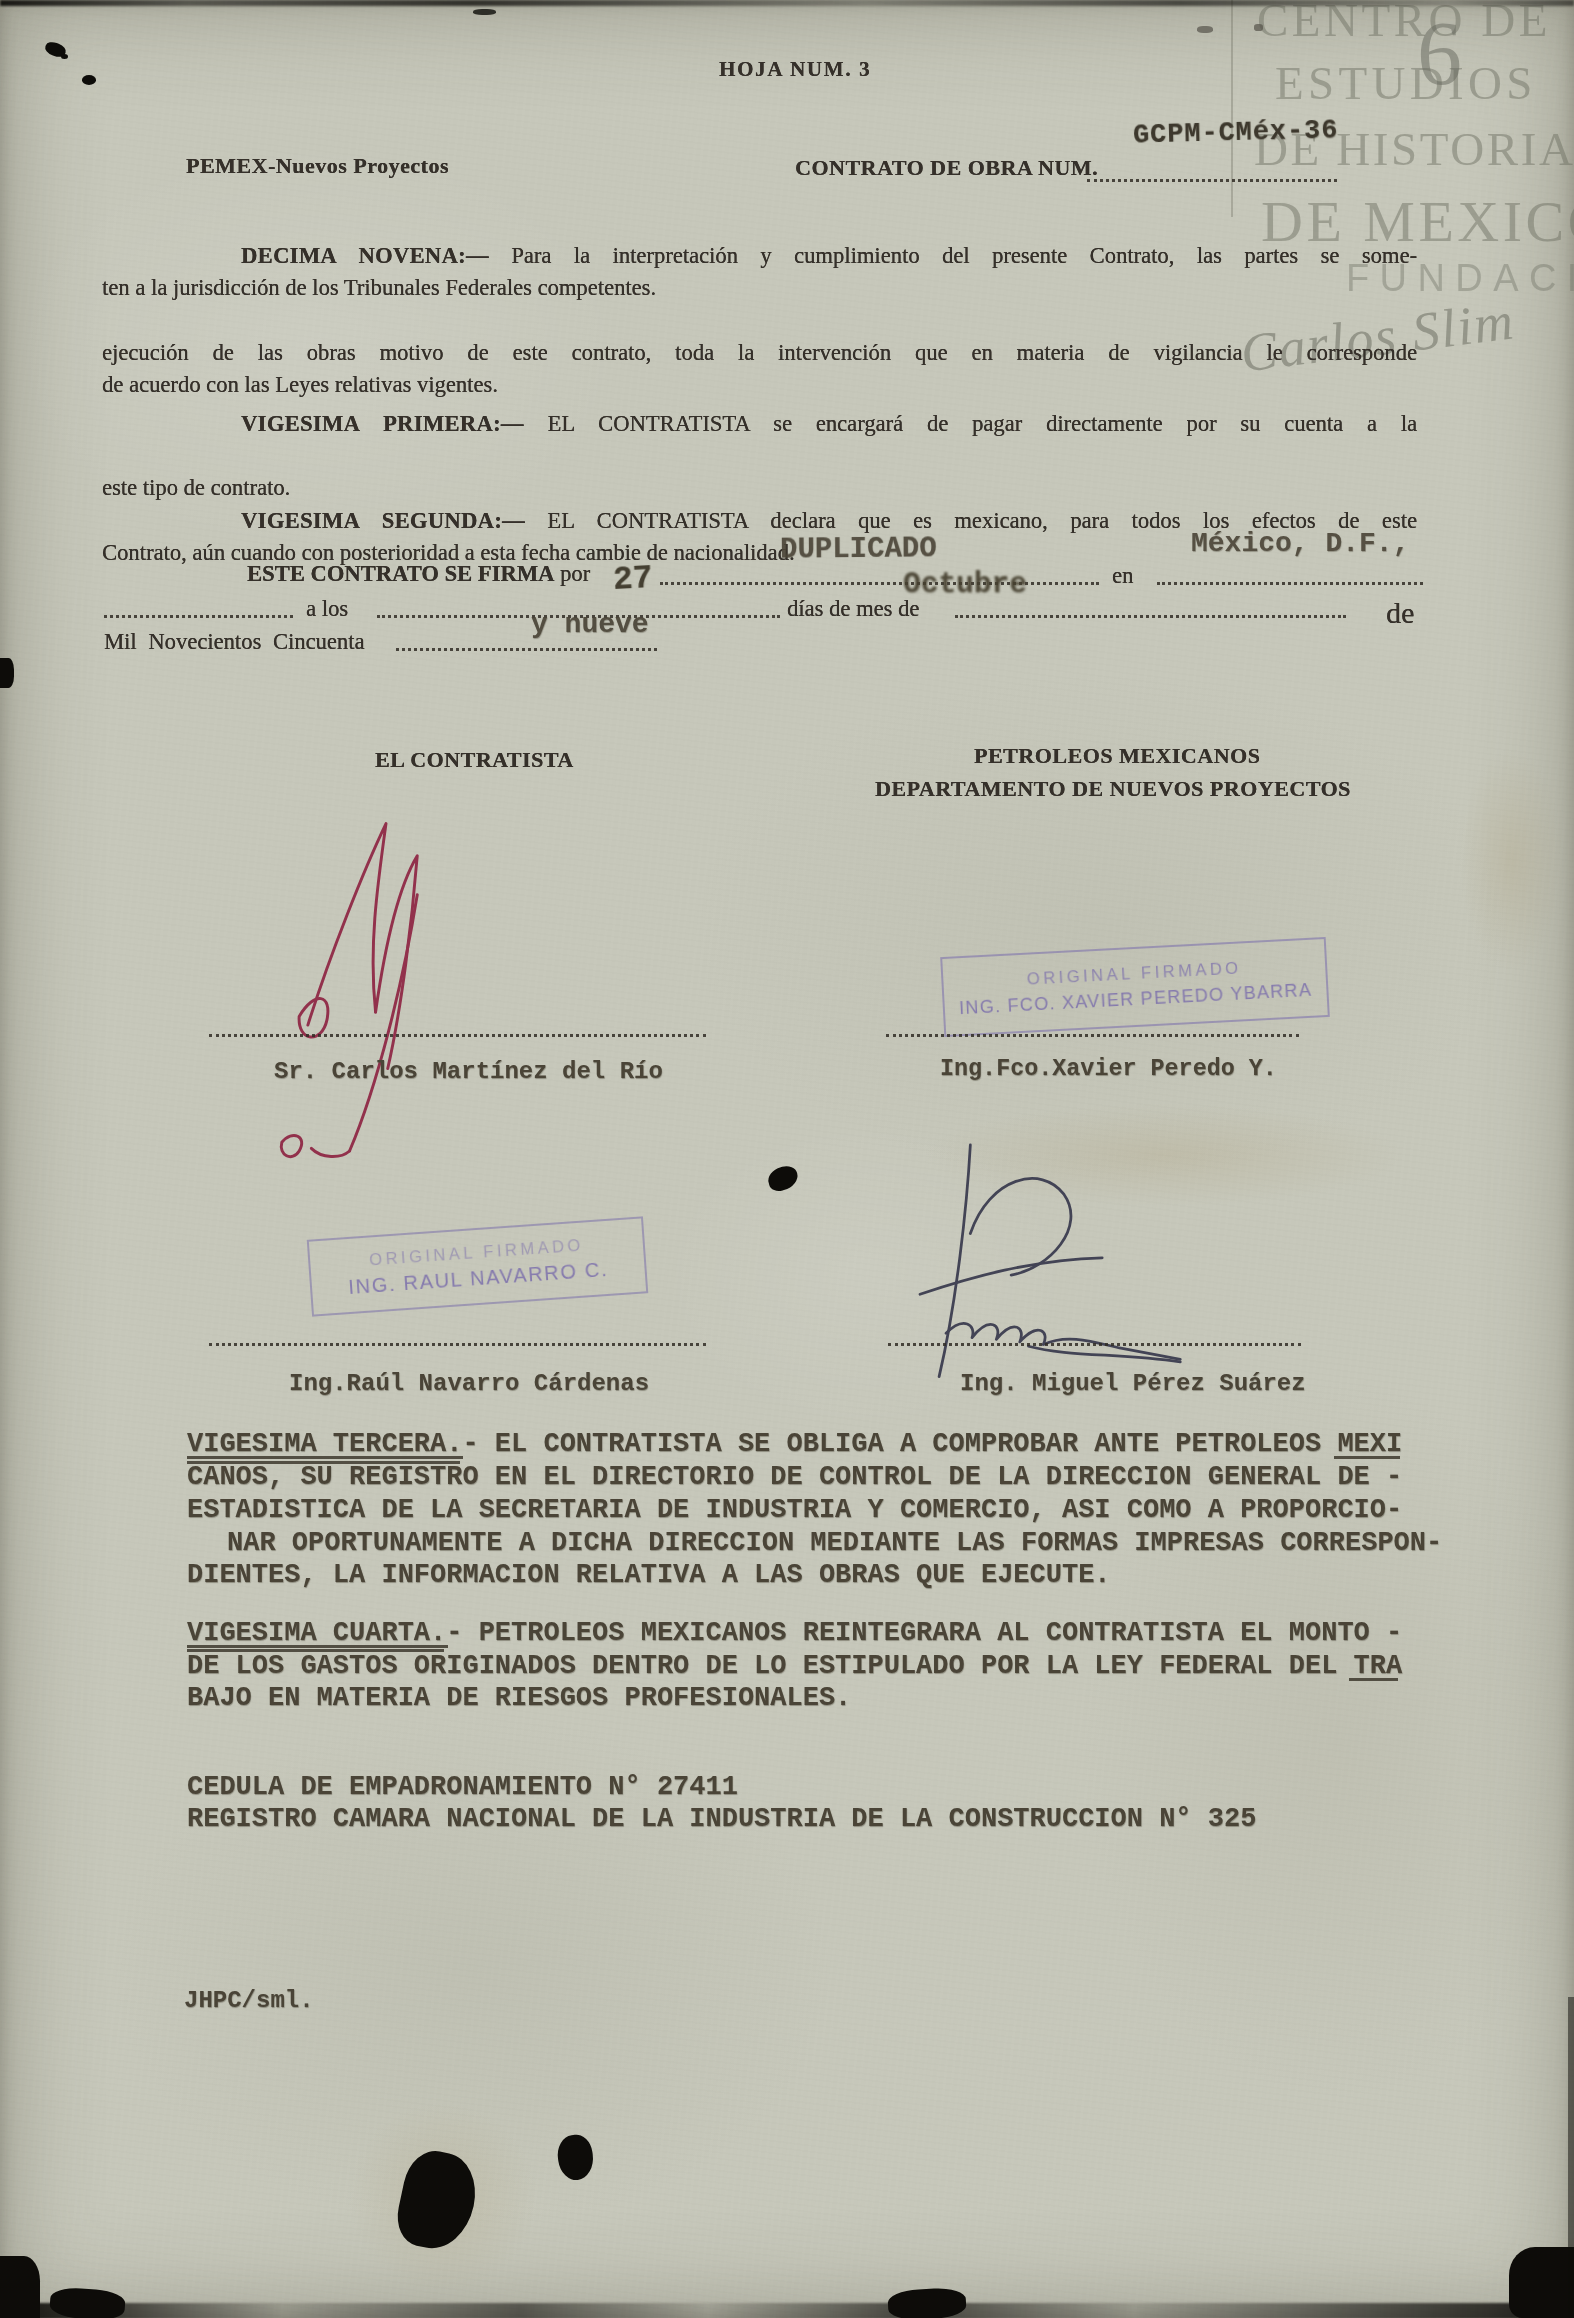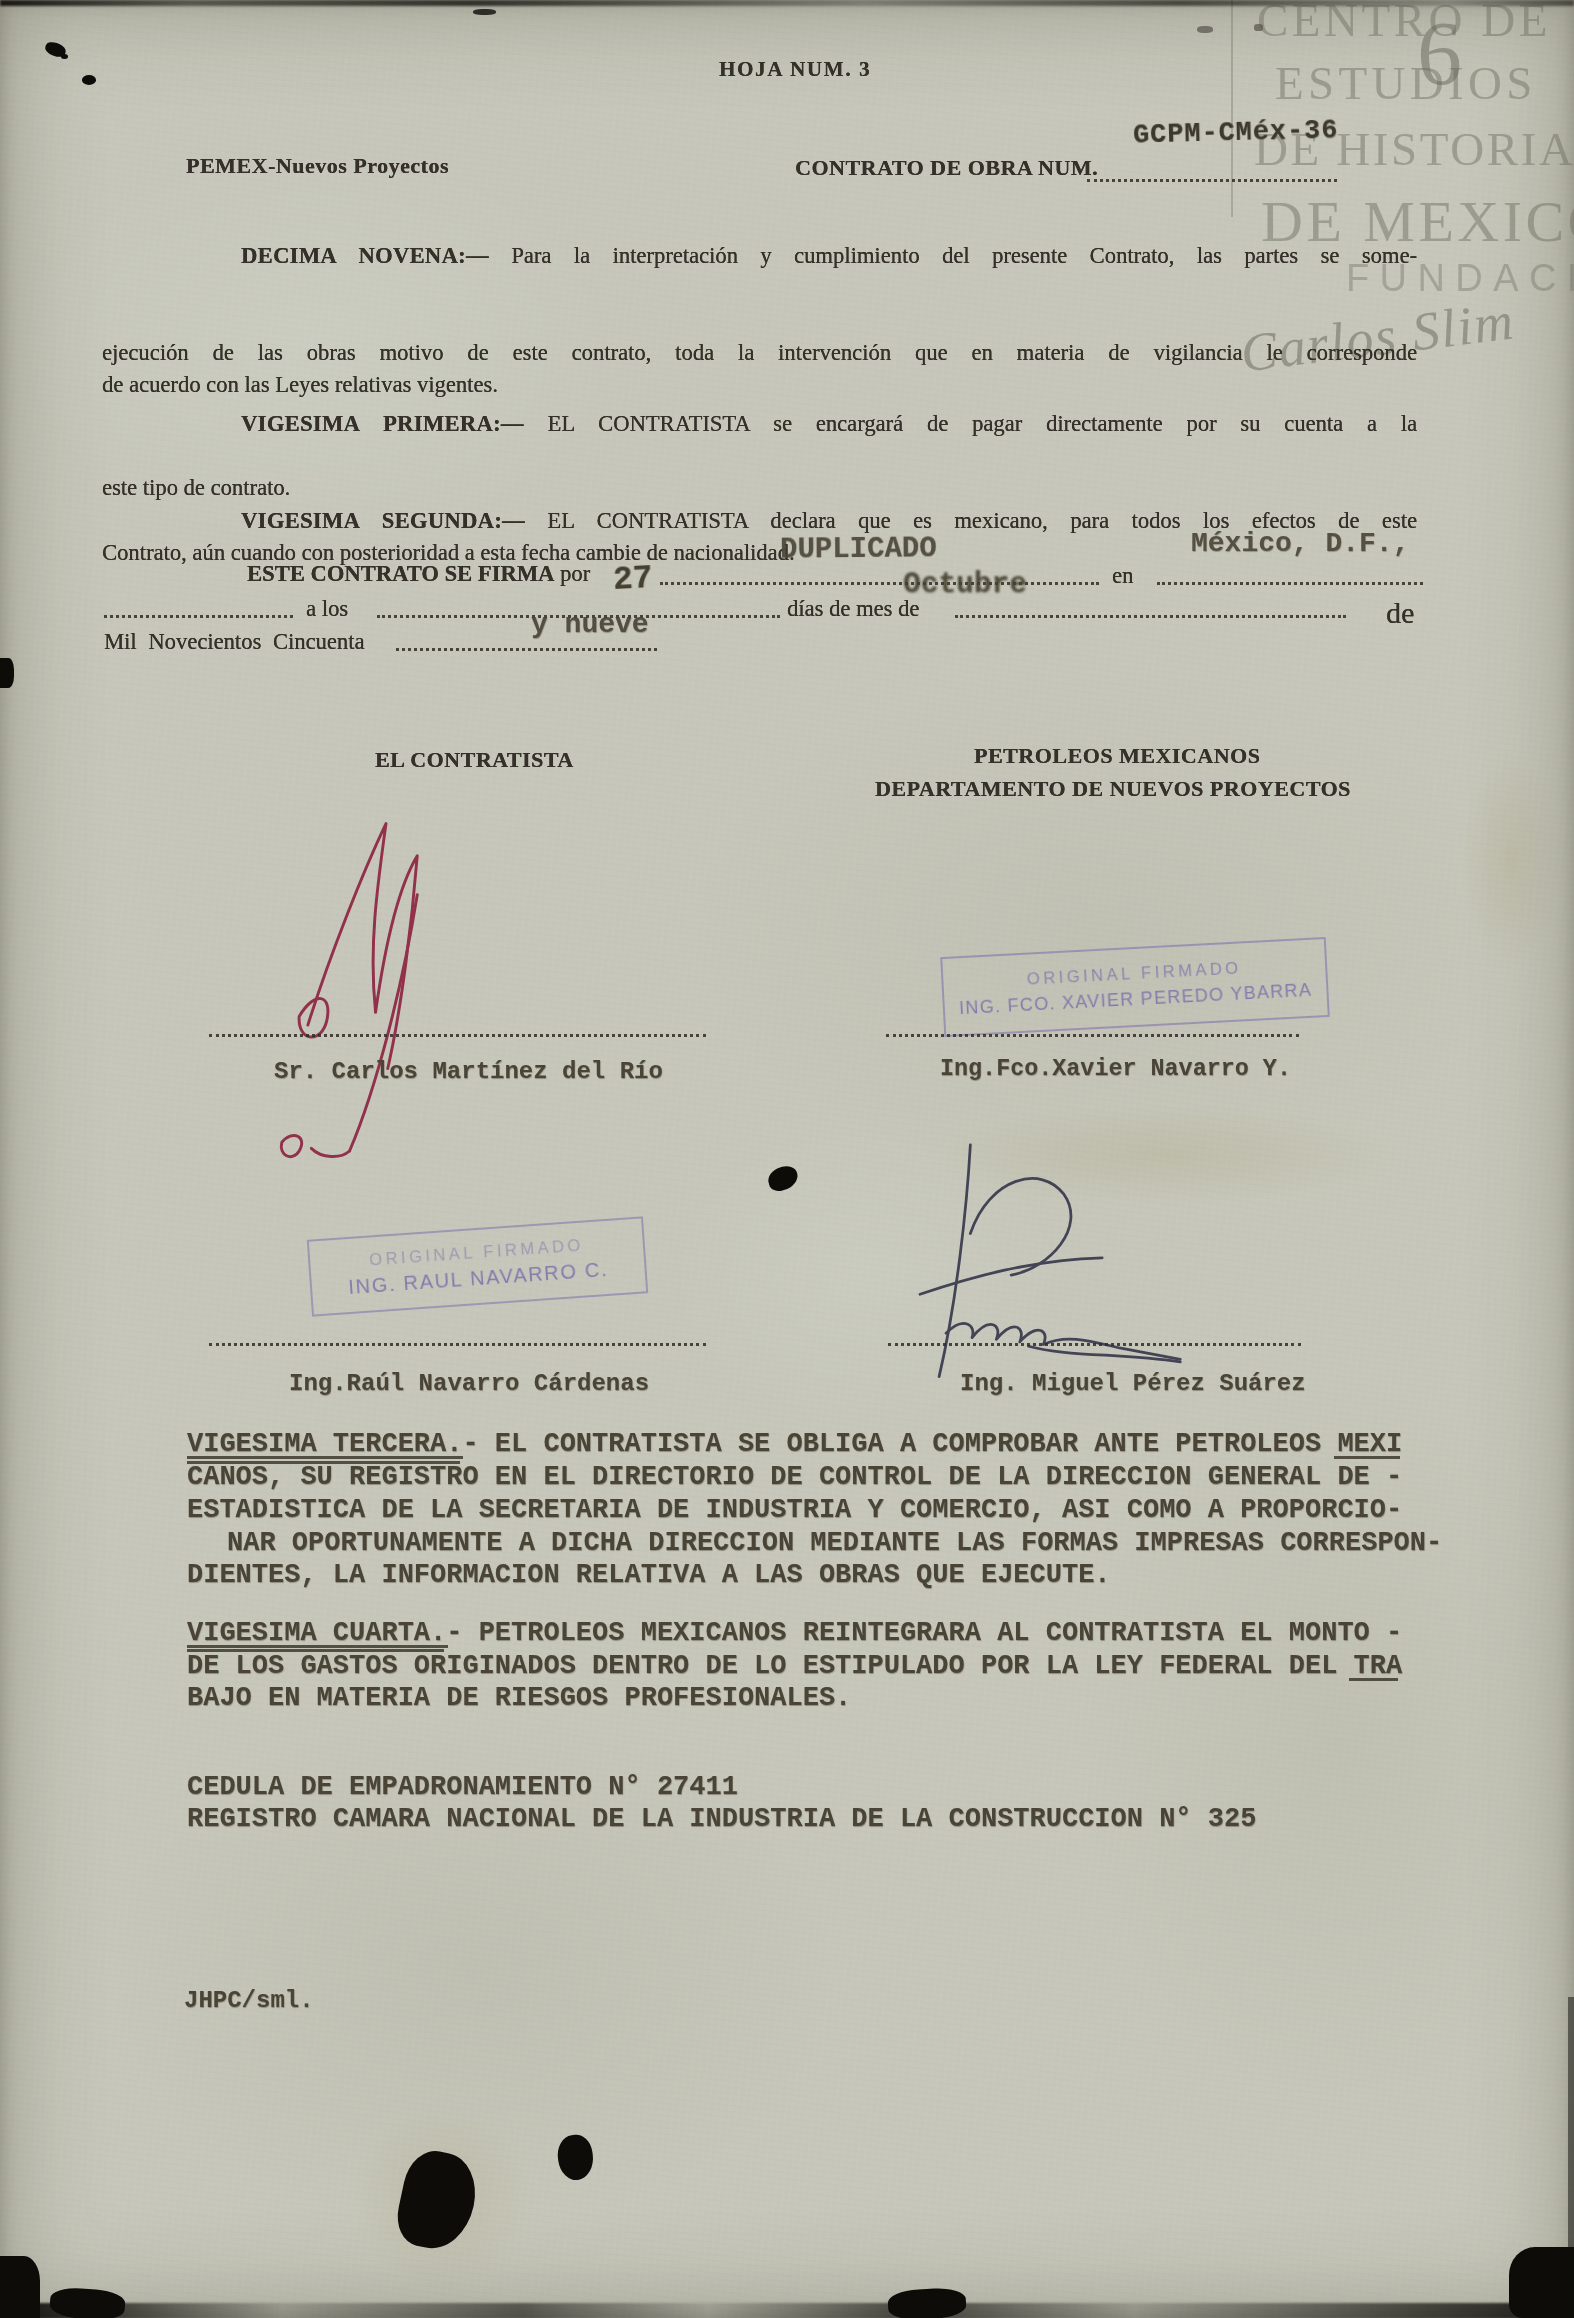--- a/index.html
+++ b/index.html
@@ -60,20 +60,21 @@
   <div class="abs stain" style="left:347px; top:2102px; width:191px; height:191px;"></div>
   <div class="abs" style="left:1231px; top:0; width:1.7px; height:217px; background:rgba(96,96,82,0.3);"></div>
 
   <div class="abs print h1" style="left:719px; top:57px; font-size:21px; letter-spacing:1.7px;">HOJA NUM. 3</div>
   <div class="abs print h1" style="left:186px; top:153px;">PEMEX-Nuevos Proyectos</div>
   <div class="abs print h1" style="left:795px; top:155px;">CONTRATO DE OBRA NUM.</div>
   <div class="abs dots" style="left:1087px; top:177px; width:250px;"></div>
   <div class="abs typed" style="left:1133px; top:118px; color:#3d382d; transform:rotate(-1.5deg); filter:blur(0.5px); letter-spacing:0.9px;">GCPM-CMéx-36</div>
 
   <div class="abs print pline ind" style="top:240px;"><span class="chead">DECIMA NOVENA:—</span><span> Para la interpretación y cumplimiento del presente Contrato, las partes se some-</span></div>
+  <div class="abs print pline plast" style="top:272px;">ten a la jurisdicción de los Tribunales Federales competentes.</div>
 
   <div class="abs print pline" style="top:337px;">ejecución de las obras motivo de este contrato, toda la intervención que en materia de vigilancia le corresponde</div>
   <div class="abs print pline plast" style="top:369px;">de acuerdo con las Leyes relativas vigentes.</div>
 
   <div class="abs print pline ind" style="top:408px;"><span class="chead">VIGESIMA PRIMERA:—</span><span> EL CONTRATISTA se encargará de pagar directamente por su cuenta a la</span></div>
   <div class="abs print pline plast" style="top:472px;">este tipo de contrato.</div>
 
   <div class="abs print pline ind" style="top:505px;"><span class="chead">VIGESIMA SEGUNDA:—</span><span> EL CONTRATISTA declara que es mexicano, para todos los efectos de este</span></div>
   <div class="abs print pline plast" style="top:537px;">Contrato, aún cuando con posterioridad a esta fecha cambie de nacionalidad.</div>
 
@@ -111,21 +112,21 @@
       <path d="M 118 395 C 108 404 86 404 74 392"></path>
     </g>
   </svg>
   <div class="abs stamp" style="left:942px; top:947px; width:382px; height:76px; transform:rotate(-3deg);">
     <div class="s1">ORIGINAL FIRMADO</div>
     <div class="s2">ING. FCO. XAVIER PEREDO YBARRA</div>
   </div>
   <div class="abs dots" style="left:209px; top:1032px; width:497px;"></div>
   <div class="abs dots" style="left:886px; top:1032px; width:413px;"></div>
   <div class="abs typed sm" style="left:274px; top:1058px; filter:blur(0.3px);">Sr. Carlos Martínez del Río</div>
-  <div class="abs typed sm" style="left:940px; top:1056px; font-size:23.4px; filter:blur(0.3px);">Ing.Fco.Xavier Navarro Y.</div>
+  <div class="abs typed sm" style="left:940px; top:1056px; font-size:23.4px; filter:blur(0.3px);">Ing.Fco.Xavier Peredo Y.</div>
 
   <div class="abs stamp" style="left:309px; top:1228px; width:333px; height:73px; transform:rotate(-4deg); border-color:rgba(118,108,168,0.52);">
     <div class="s1" style="opacity:0.6;">ORIGINAL FIRMADO</div>
     <div class="s2" style="font-size:20px; letter-spacing:1.7px;">ING. RAUL NAVARRO C.</div>
   </div>
   <svg class="abs sig" style="left:894px; top:1129px;" width="347" height="261" viewBox="0 0 400 300">
     <g fill="none" stroke="#3c3d50" stroke-width="3.2" stroke-linecap="round" stroke-linejoin="round" opacity="0.95">
       <path d="M 88 18 C 84 90 72 200 52 285"></path>
       <path d="M 30 190 C 90 170 160 150 240 148"></path>
       <path d="M 88 120 C 110 55 170 40 196 75 C 222 112 180 160 135 168"></path>

